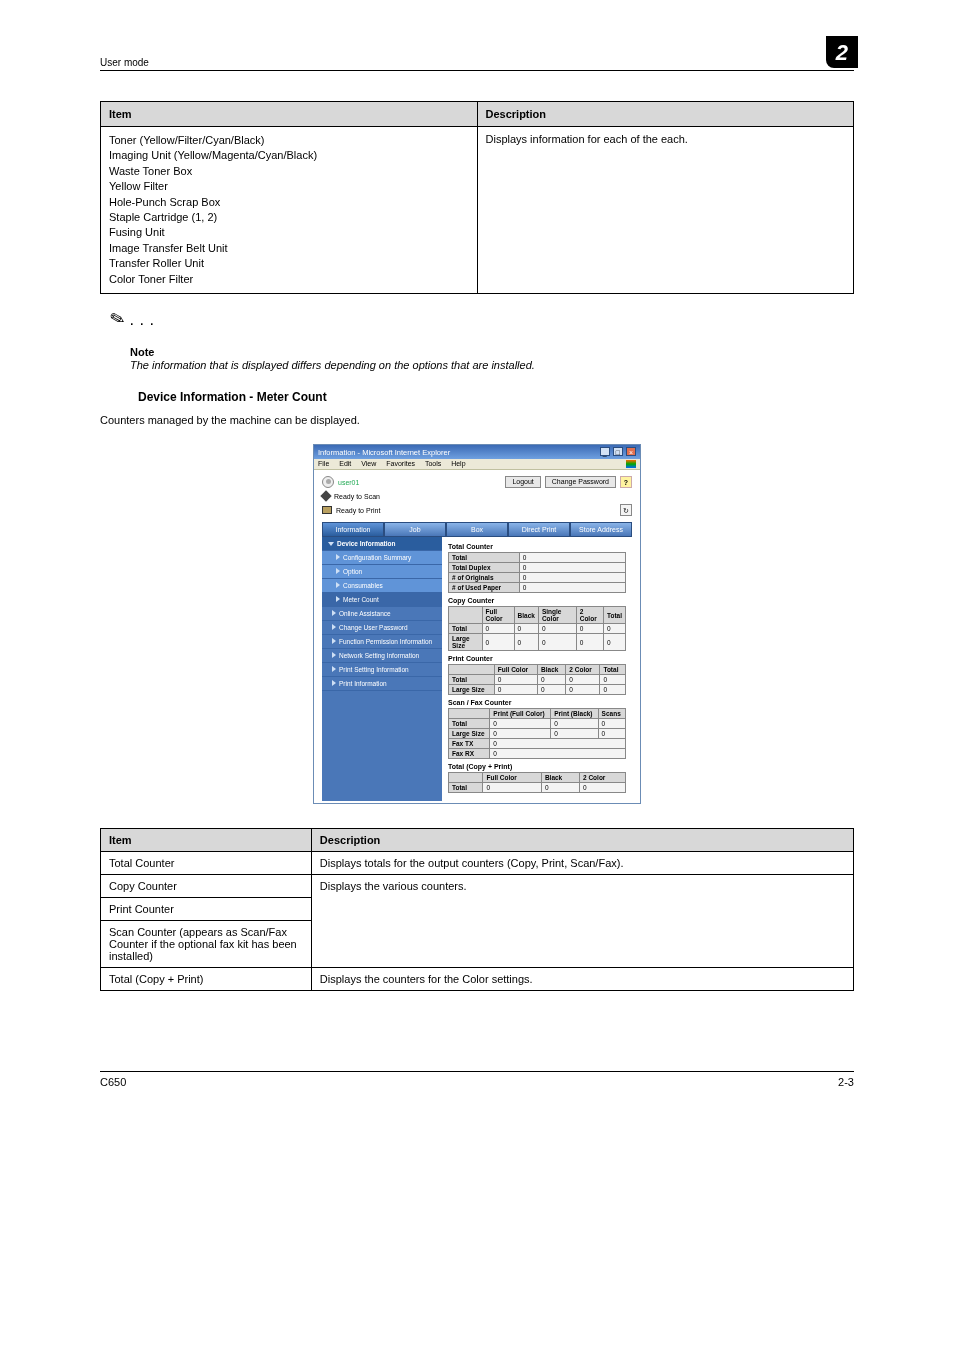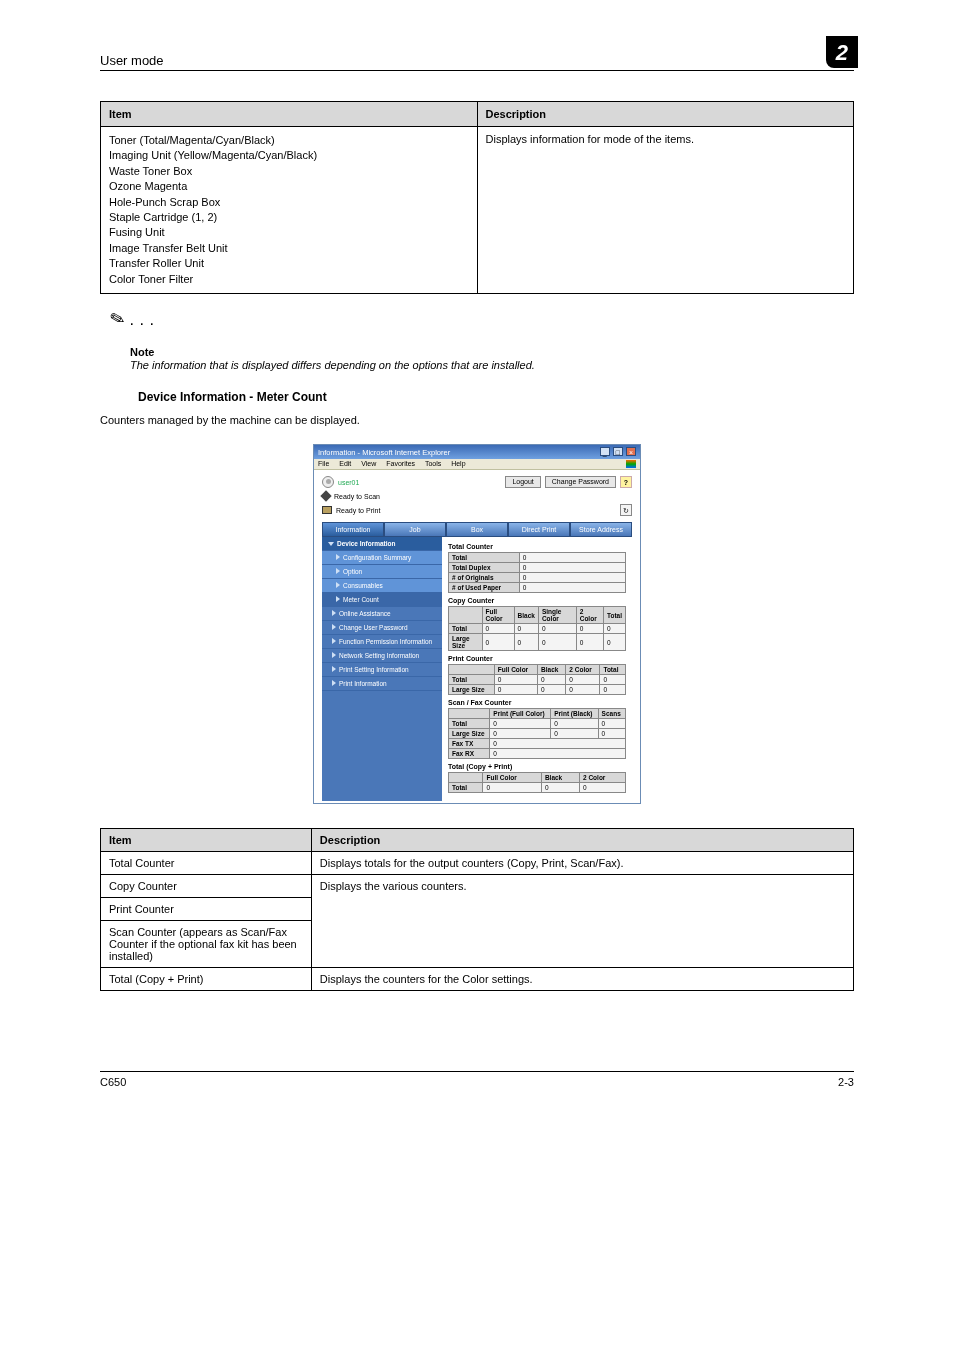--- a/index.html
+++ b/index.html
@@ -15,21 +15,21 @@
     padding: 36px 100px 40px 100px;
   }
   .header-line {
     border-bottom: 1px solid #000;
     margin-bottom: 2px;
     display: flex;
     justify-content: space-between;
     align-items: flex-end;
     padding-bottom: 2px;
   }
-  .header-left { font-size: 13px; }
+  .header-left { font-size: 10px; }
   .page-num-box {
     background: #000;
     color: #fff;
     font-weight: bold;
     font-style: italic;
     font-size: 22px;
     padding: 4px 10px 2px 10px;
     margin-right: -4px;
     border-radius: 0 0 0 8px;
   }
@@ -170,32 +170,32 @@
   </div>
 
   <table class="table1">
     <tbody>
         <tr>
       <th style="width:50%">Item</th>
       <th>Description</th>
     </tr>
     <tr>
       <td class="multiline">
-        <span>Toner (Total/Magenta/Cyan/Black)</span><br>
+        <span>Toner (Yellow/Filter/Cyan/Black)</span><br>
         <span>Imaging Unit (Yellow/Magenta/Cyan/Black)</span><br>
         <span>Waste Toner Box</span><br>
-        <span>Ozone Magenta</span><br>
+        <span>Yellow Filter</span><br>
         <span>Hole-Punch Scrap Box</span><br>
         <span>Staple Cartridge (1, 2)</span><br>
         <span>Fusing Unit</span><br>
         <span>Image Transfer Belt Unit</span><br>
         <span>Transfer Roller Unit</span><br>
         <span>Color Toner Filter</span>
       </td>
-      <td>Displays information for mode of the items.</td>
+      <td>Displays information for each of the each.</td>
     </tr>
   </tbody>
     </table>
 
   <div class="note-block">
     <span class="note-icon">✎</span><span class="note-dots"> . . .</span>
     <span class="note-title">Note</span>
     <div class="note-body">The information that is displayed differs depending on the options that are installed.</div>
   </div>
 

